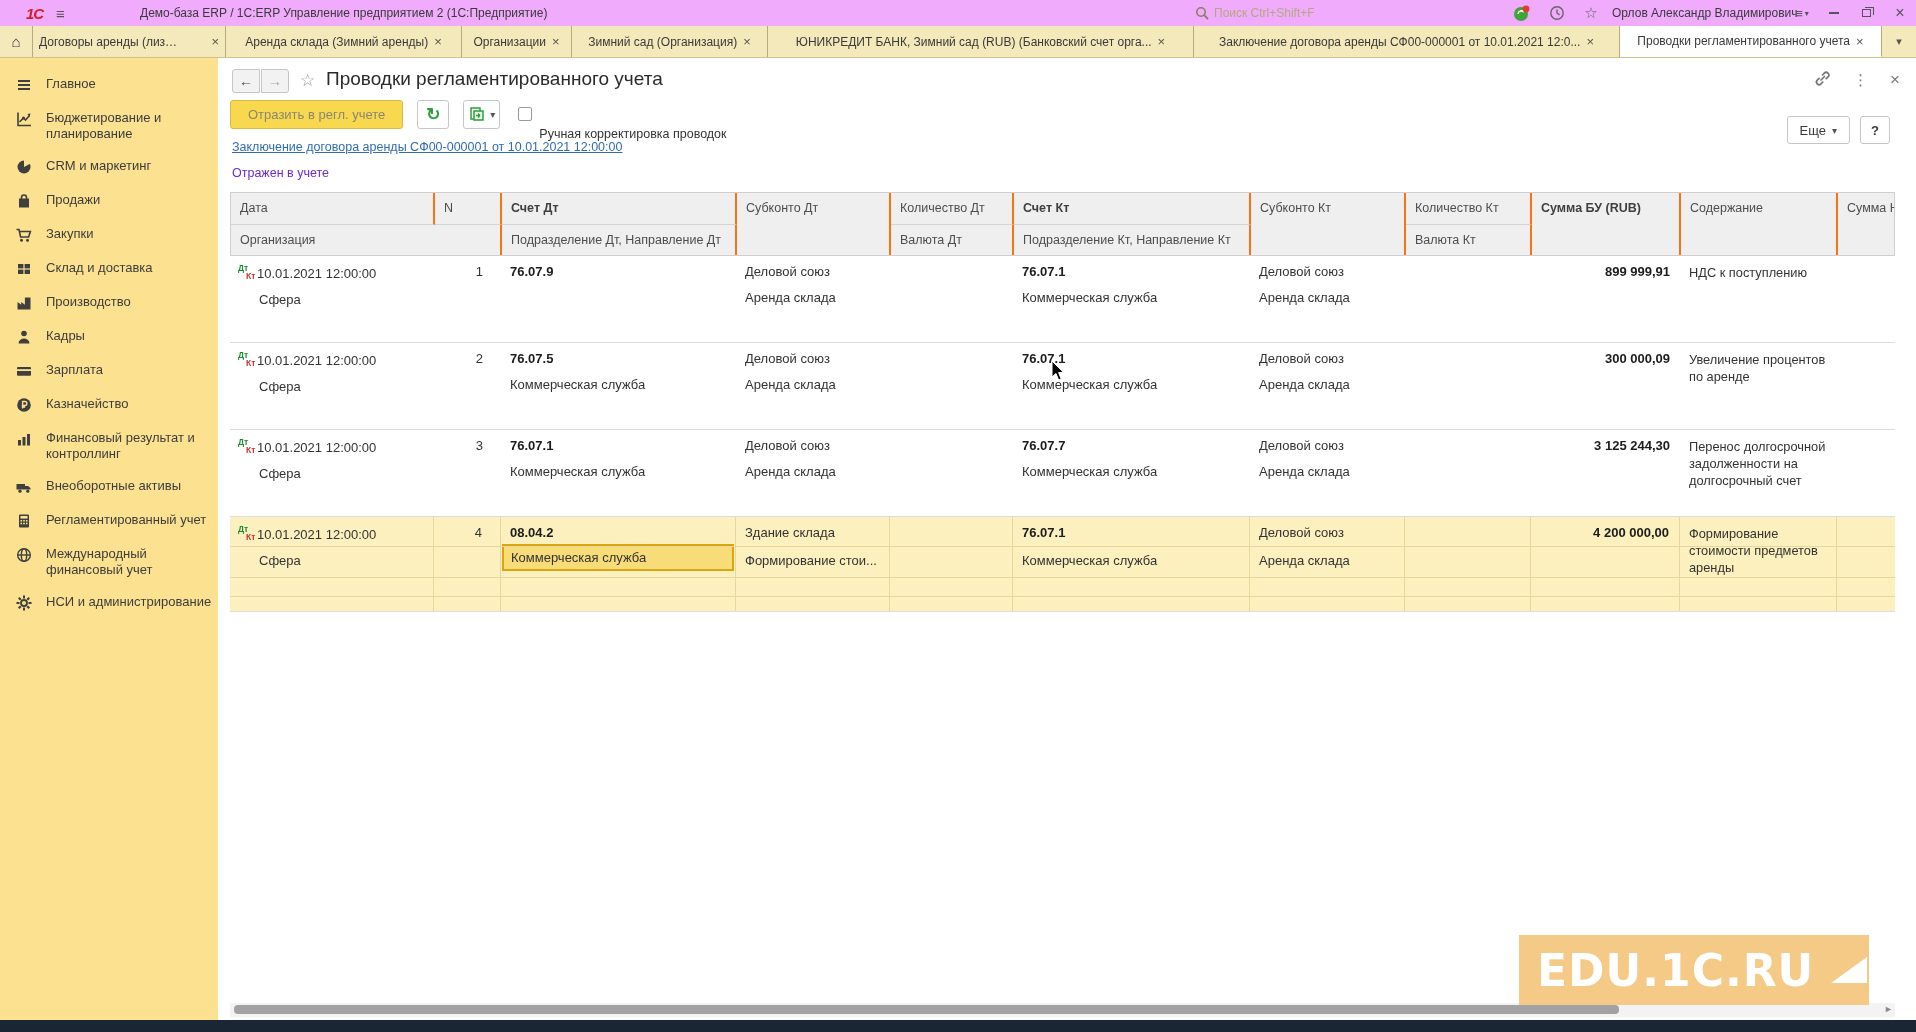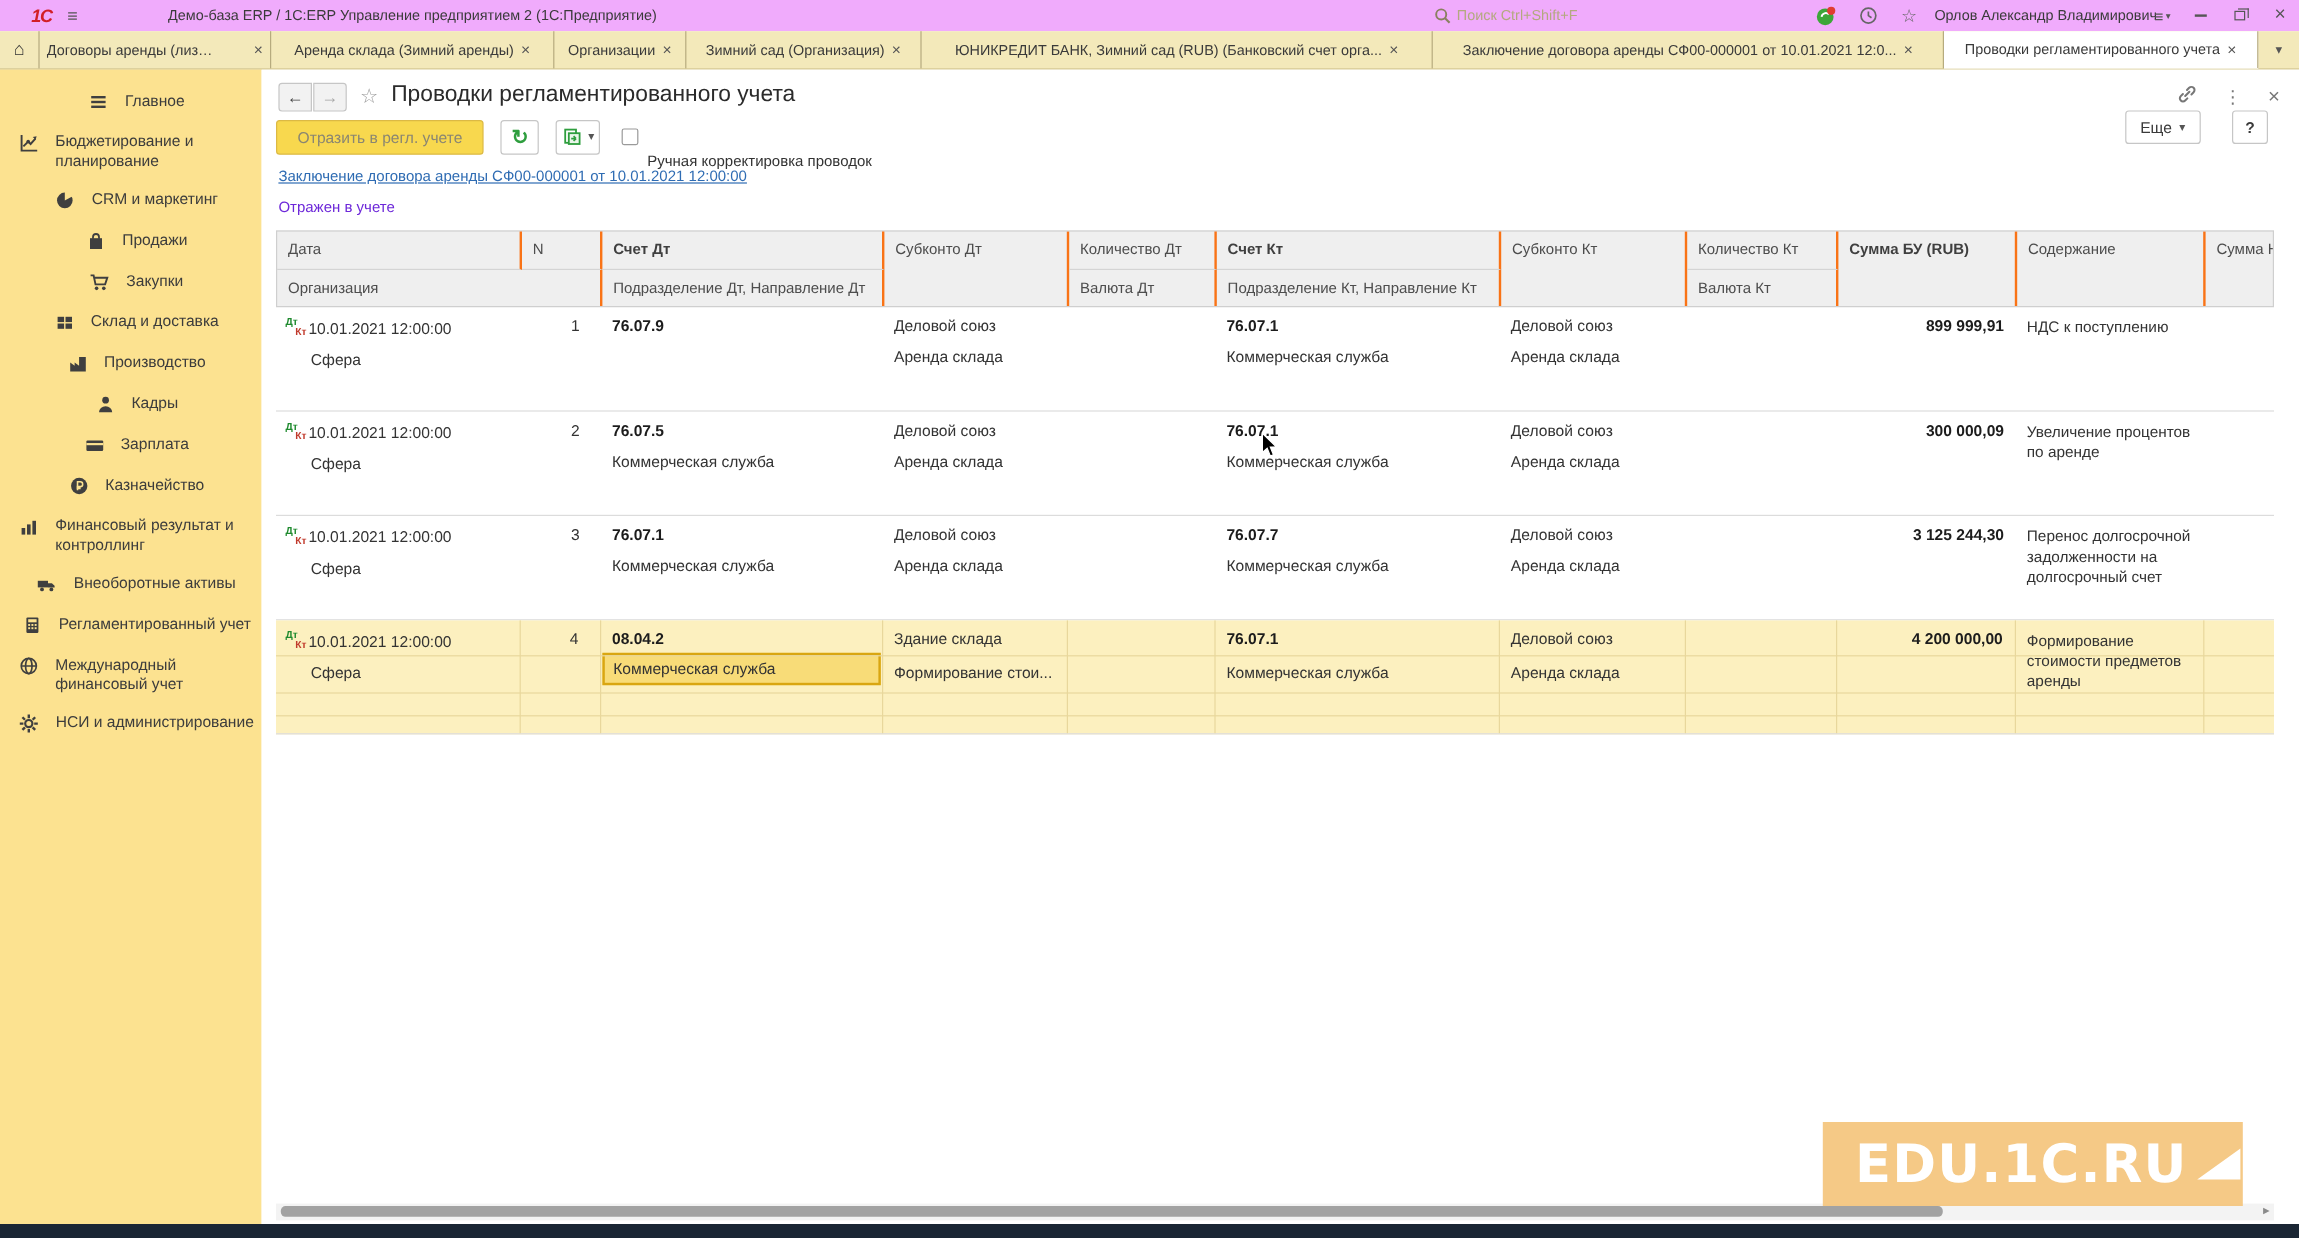--- a/index.html
+++ b/index.html
@@ -26,21 +26,21 @@
   #tabbar { position:absolute; left:0; top:26px; width:1916px; height:32px; background:#f3e9ba; display:flex; border-bottom:1px solid #cfc28c; }
   .tab { height:100%; display:flex; align-items:center; justify-content:center; gap:6px; font-size:12px; color:#3a3a3a; border-right:1px solid #b6ab7e; padding:0 6px; overflow:hidden; white-space:nowrap; cursor:pointer; }
   .tab .tlabel { overflow:hidden; text-overflow:ellipsis; }
   .tab .tclose { color:#555; font-size:13px; cursor:pointer; flex:none; }
   .tab.home { width:33px; font-size:15px; font-weight:bold; color:#333; }
   .tab.active { background:#fff; border-bottom:1px solid #fff; }
   .tab-caret { width:34px; display:flex; align-items:center; justify-content:center; color:#555; font-size:11px; cursor:pointer; }
 
   
   #sidebar { position:absolute; left:0; top:58px; width:218px; height:962px; background:#fce290; padding-top:10px; }
-  .side-item { display:flex; align-items:flex-start; gap:13px; padding:8px 6px 8px 15px; cursor:pointer; font-size:13px; color:#3c3c3c; line-height:16px;justify-content:center; }
+  .side-item { display:flex; align-items:flex-start; gap:13px; padding:8px 6px 8px 15px; cursor:pointer; font-size:13px; color:#3c3c3c; line-height:16px; }
   .side-item svg { flex:none; margin-top:0; }
 
   
   #main { position:absolute; left:218px; top:58px; width:1698px; height:962px; background:#fff; }
 
   .navbtn { position:absolute; width:28px; height:24px; background:#f2f2f2; border:1px solid #c6c6c6; border-radius:3px; display:flex; align-items:center; justify-content:center; font-size:14px; cursor:pointer; }
   #btn-back { left:14px; top:11px; color:#444; border-radius:3px 0 0 3px; }
   #btn-fwd { left:43px; top:11px; color:#a6a6a6; border-radius:0 3px 3px 0; }
   #fav-star { position:absolute; left:82px; top:12px; font-size:17px; color:#9b9b9b; cursor:pointer; }
   #page-title { position:absolute; left:108px; top:10px; font-size:19px; color:#2b2b2b; }
@@ -51,21 +51,21 @@
   #toolbar { position:absolute; left:12px; top:41px; height:30px; display:flex; align-items:center; gap:14px; }
   #post-btn { height:29px; padding:0 17px; background:#f8d84e; border:1px solid #dcb944; border-radius:3px; font-size:13px; color:#8a8672; cursor:pointer; font-family:"Liberation Sans",sans-serif; }
   .icon-btn { height:29px; min-width:30px; background:#fff; border:1px solid #c6c6c6; border-radius:3px; display:flex; align-items:center; justify-content:center; cursor:pointer; }
   #refresh-btn { width:32px; color:#2e9e3e; font-size:17px; font-weight:bold; }
   #post-split { padding:0 4px; gap:4px; }
   #post-split .caret { color:#555; font-size:10px; }
   #manual-chk { display:flex; align-items:center; gap:7px; margin-left:4px; cursor:pointer; }
   #manual-chk .box { width:14px; height:14px; border:1px solid #9a9a9a; background:#fff; border-radius:2px; }
   #manual-chk .lbl { font-size:12.5px; color:#333;margin-top:39px; }
 
-  #more-btns { position:absolute; right:26px; top:34px; display:flex; gap:26px; }
+  #more-btns { position:absolute; right:26px; top:58px; display:flex; gap:10px; }
   .white-btn { height:28px; background:#fff; border:1px solid #c6c6c6; border-radius:3px; padding:0 12px; font-size:13px; color:#3a3a3a; display:flex; align-items:center; gap:6px; cursor:pointer; }
   .white-btn .caret { font-size:10px; color:#555; }
   #help-btn { font-weight:bold; width:30px; justify-content:center; padding:0; }
 
   #doc-link { position:absolute; left:14px; top:82px; font-size:12.5px; color:#2f6cb3; text-decoration:underline; cursor:pointer; }
   #status-line { position:absolute; left:14px; top:108px; font-size:12.5px; color:#6d28d9; }
 
   
   #grid { position:absolute; left:12px; top:134px; right:21px; }
   .gridcols { display:grid; grid-template-columns:204px 67px 235px 154px 123px 237px 155px 126px 149px 157px minmax(40px,1fr); }
@@ -93,21 +93,21 @@
   .trow.selected { background:#fcf0bf; height:95px; }
   .trow.selected .cell { border-right:1px solid #e8d79c; }
   .trow.selected .hline { position:absolute; left:0; right:0; height:1px; background:#e8d79c; }
   .selcell { background:#f8dc78; border:2px solid #d9a611; height:27px; margin:4px 1px 0 1px; padding:4px 6px 0 7px !important; }
 
   
   #hscroll { position:absolute; left:230px; top:1003px; width:1665px; height:14px; background:#f3f3f3; }
   #hscroll .thumb { position:absolute; left:4px; top:2px; width:1385px; height:9px; background:#a2a2a2; border-radius:4px; cursor:pointer; }
   #hscroll .sarrow { position:absolute; right:2px; top:1px; font-size:9px; color:#8a8a8a; cursor:pointer; }
   #footer { position:absolute; left:0; top:1020px; width:1916px; height:12px; background:#1a2634; }
-  #watermark { position:absolute; left:1519px; top:935px; width:350px; height:70px; background:rgba(244,196,124,0.92); z-index:5; display:flex; align-items:center; justify-content:flex-end; padding-left:18px; gap:6px; }
+  #watermark { position:absolute; left:1519px; top:935px; width:350px; height:70px; background:rgba(244,196,124,0.92); z-index:5; display:flex; align-items:center; justify-content:space-between; padding-left:18px; gap:6px; }
   #watermark .wtext { font-size:44px; font-weight:bold; color:#fff; letter-spacing:1px; font-family:"DejaVu Sans",sans-serif; }
 
   #cursor { position:absolute; left:1051px; top:360px; z-index:9; }
 
   svg.sic { width:18px; height:18px; }
 </style>
 </head>
 <body>
 
 <div id="titlebar">

